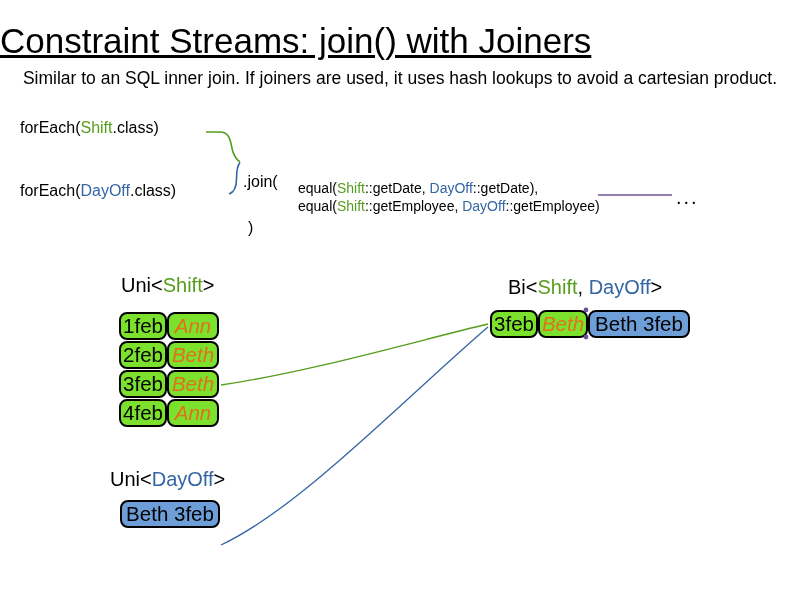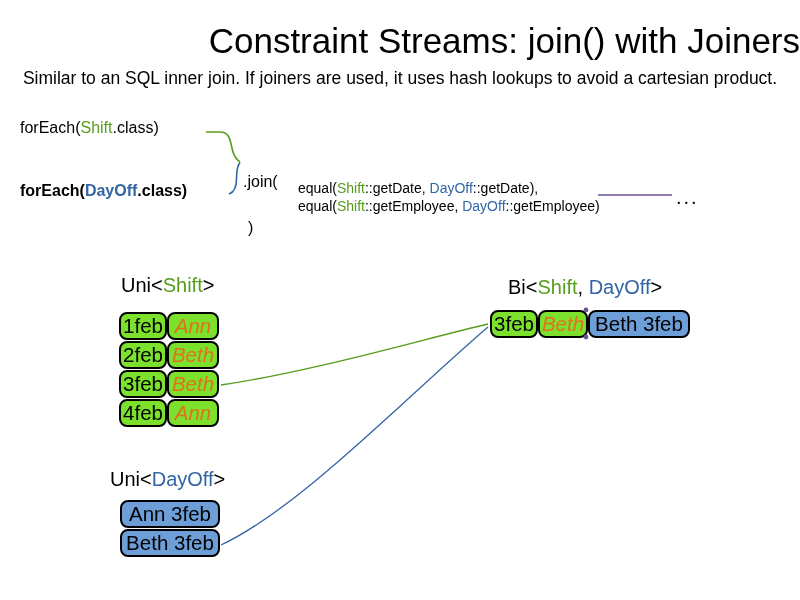--- a/index.html
+++ b/index.html
@@ -1,21 +1,21 @@
 <!DOCTYPE html>
 <html style="--green_text: #579d1c; --blue_text: #3465a4; --green_fill: #7ce12d; --blue_fill: #6d9ed8; --orange_text: #e2711d; --red_text: #c00000; --purple: #6e5494;"><head>
 <meta charset="utf-8">
 <style>
   html,body{margin:0;padding:0;}
   body{
     width:800px;height:600px;position:relative;background:#ffffff;
     font-family:"Liberation Sans",sans-serif;color:#000;overflow:hidden;
   }
   .abs{position:absolute;}
-  .title{left:0;right:0;top:22px;text-align:right;font-size:35px;line-height:1.1;}
+  .title{left:0;right:0;top:22px;text-align:left;font-size:35px;line-height:1.1;text-decoration:underline;}
   .subtitle{left:0;right:0;top:68px;text-align:center;font-size:17.5px;}
   .code{font-size:16px;line-height:1.2;white-space:nowrap;}
   .code-sm{font-size:14px;line-height:1.3;white-space:nowrap;margin-left:36px;}
   .green-t{color:var(--green_text);}
   .blue-t{color:var(--blue_text);}
   .orange-t{color:var(--orange_text);font-style:italic;}
   .label{font-size:20px;white-space:nowrap;}
   .tbl{display:flex;flex-direction:column;gap:1px;}
   .row{display:flex;gap:0px;justify-content:flex-end;}
   .cell{
@@ -40,21 +40,21 @@
 
 <div>
 
   <div class="abs title">Constraint Streams: join() with Joiners</div>
   <div class="abs subtitle">Similar to an SQL inner join. If joiners are used, it uses hash lookups to avoid a cartesian product.</div>
 
   <div class="abs code" style="left:20px;top:118px;">
     <span>forEach(</span><span class="green-t">Shift</span><span>.class)</span>
   </div>
 
-  <div class="abs code" style="left:20px;top:181px;font-weight:bold;">
+  <div class="abs code" style="left:20px;top:181px;">
     <span>forEach(</span><span class="blue-t">DayOff</span><span>.class)</span>
   </div>
 
   <div class="abs code" style="left:243px;top:152px;margin-top:20px;">.join(</div>
 
   <div class="abs code-sm" style="left:262px;top:179px;">
     <span>equal(</span><span class="green-t">Shift</span><span>::getDate, </span><span class="blue-t">DayOff</span><span>::getDate),</span>
   </div>
 
   <div class="abs code-sm" style="left:262px;top:197px;">
@@ -97,23 +97,20 @@
     <div class="cell gfill w50 orange-t">Beth</div>
     <div class="cell bfill w102">Beth 3feb</div>
   </div>
 
   <div class="abs label" style="left:110px;top:468px;">
     <span>Uni&lt;</span><span class="blue-t">DayOff</span><span>&gt;</span>
   </div>
 
   <div class="abs tbl" style="left:120px;top:500px;">
     <div class="row">
-      <div class="cell bfill w100">Ann 3feb</div>
-    </div>
-    <div class="row">
       <div class="cell bfill w100">Beth 3feb</div>
     </div>
   </div>
 
   <div class="abs note" style="left:262px;top:529px;">
   </div>
 
   <svg class="overlay" width="800" height="600" viewBox="0 0 800 600">
     <path class="stroke-green" d="M 206 132 H 220 C 228 132 230 138 231.5 146 C 233 155 235.5 159 240 162"></path>
     <path class="stroke-blue" d="M 229 194 C 235 192 236.5 186 236.5 179 C 236.5 171 237 166 240 162.5"></path>

